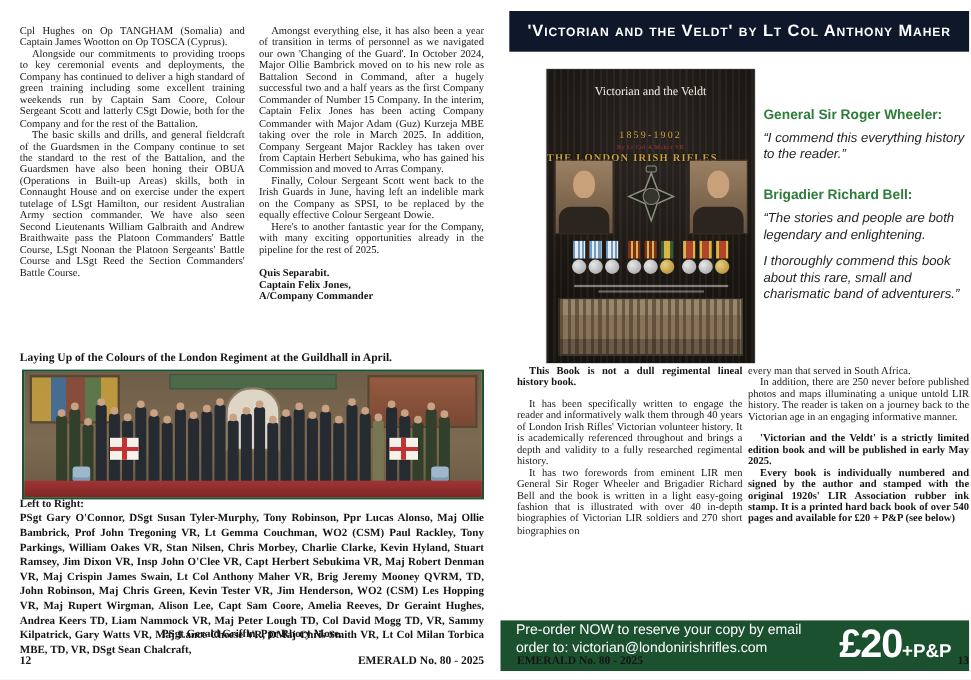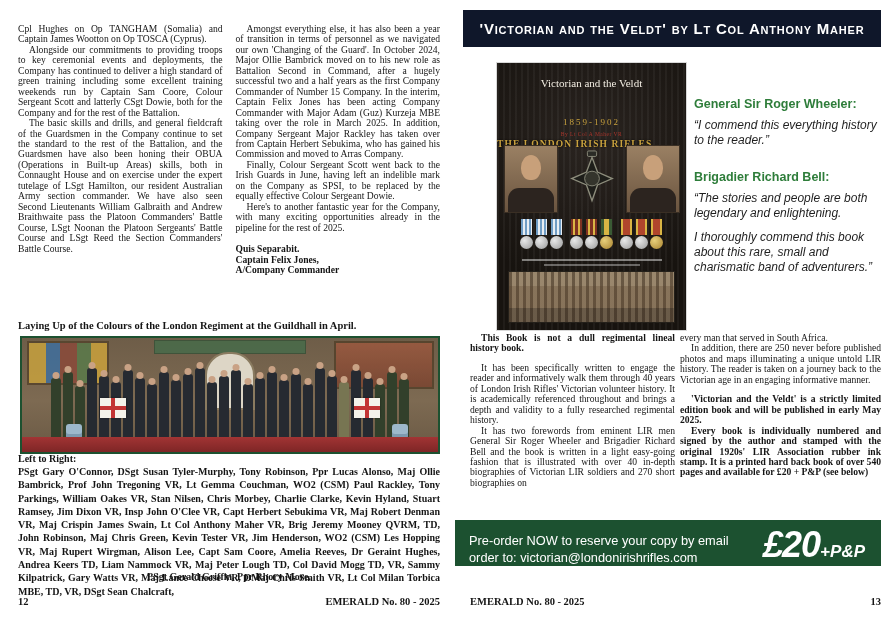--- a/index.html
+++ b/index.html
@@ -80,23 +80,23 @@
   .q-text{font-style:italic;font-size:12px;line-height:15px;color:#1f1f1f;margin:0 0 9px;}
 
   
   .rp-col{position:absolute;top:333px;font-size:9.6px;line-height:10.45px;text-align:justify;}
   .rp-col1{left:470px;width:205px;}
   .rp-col2{left:680px;width:201px;}
   .bold{font-weight:bold;}
   .gap-after{margin-bottom:9px;}
 
   
-  .banner{position:absolute;left:455px;top:520px;width:426px;height:46px;background:#1c5130;color:#fff;font-family:"Liberation Sans",sans-serif;display:flex;align-items:flex-end;justify-content:space-between;box-sizing:border-box;padding:0 16px 0 14px;}
+  .banner{position:absolute;left:455px;top:564px;width:426px;height:46px;background:#1c5130;color:#fff;font-family:"Liberation Sans",sans-serif;display:flex;align-items:flex-start;justify-content:space-between;box-sizing:border-box;padding:0 16px 0 14px;}
   .banner-text{font-size:12.8px;line-height:16.5px;}
-  .banner-price{display:flex;align-items:baseline;font-style:italic;}
+  .banner-price{display:flex;align-items:baseline;}
   .price-big{font-size:36px;font-weight:bold;letter-spacing:-1px;}
   .price-small{font-size:17px;font-weight:bold;}
 </style>
 </head>
 <body>
 
 <div class="spread">
 
   <div>
     <div class="lp-columns">

